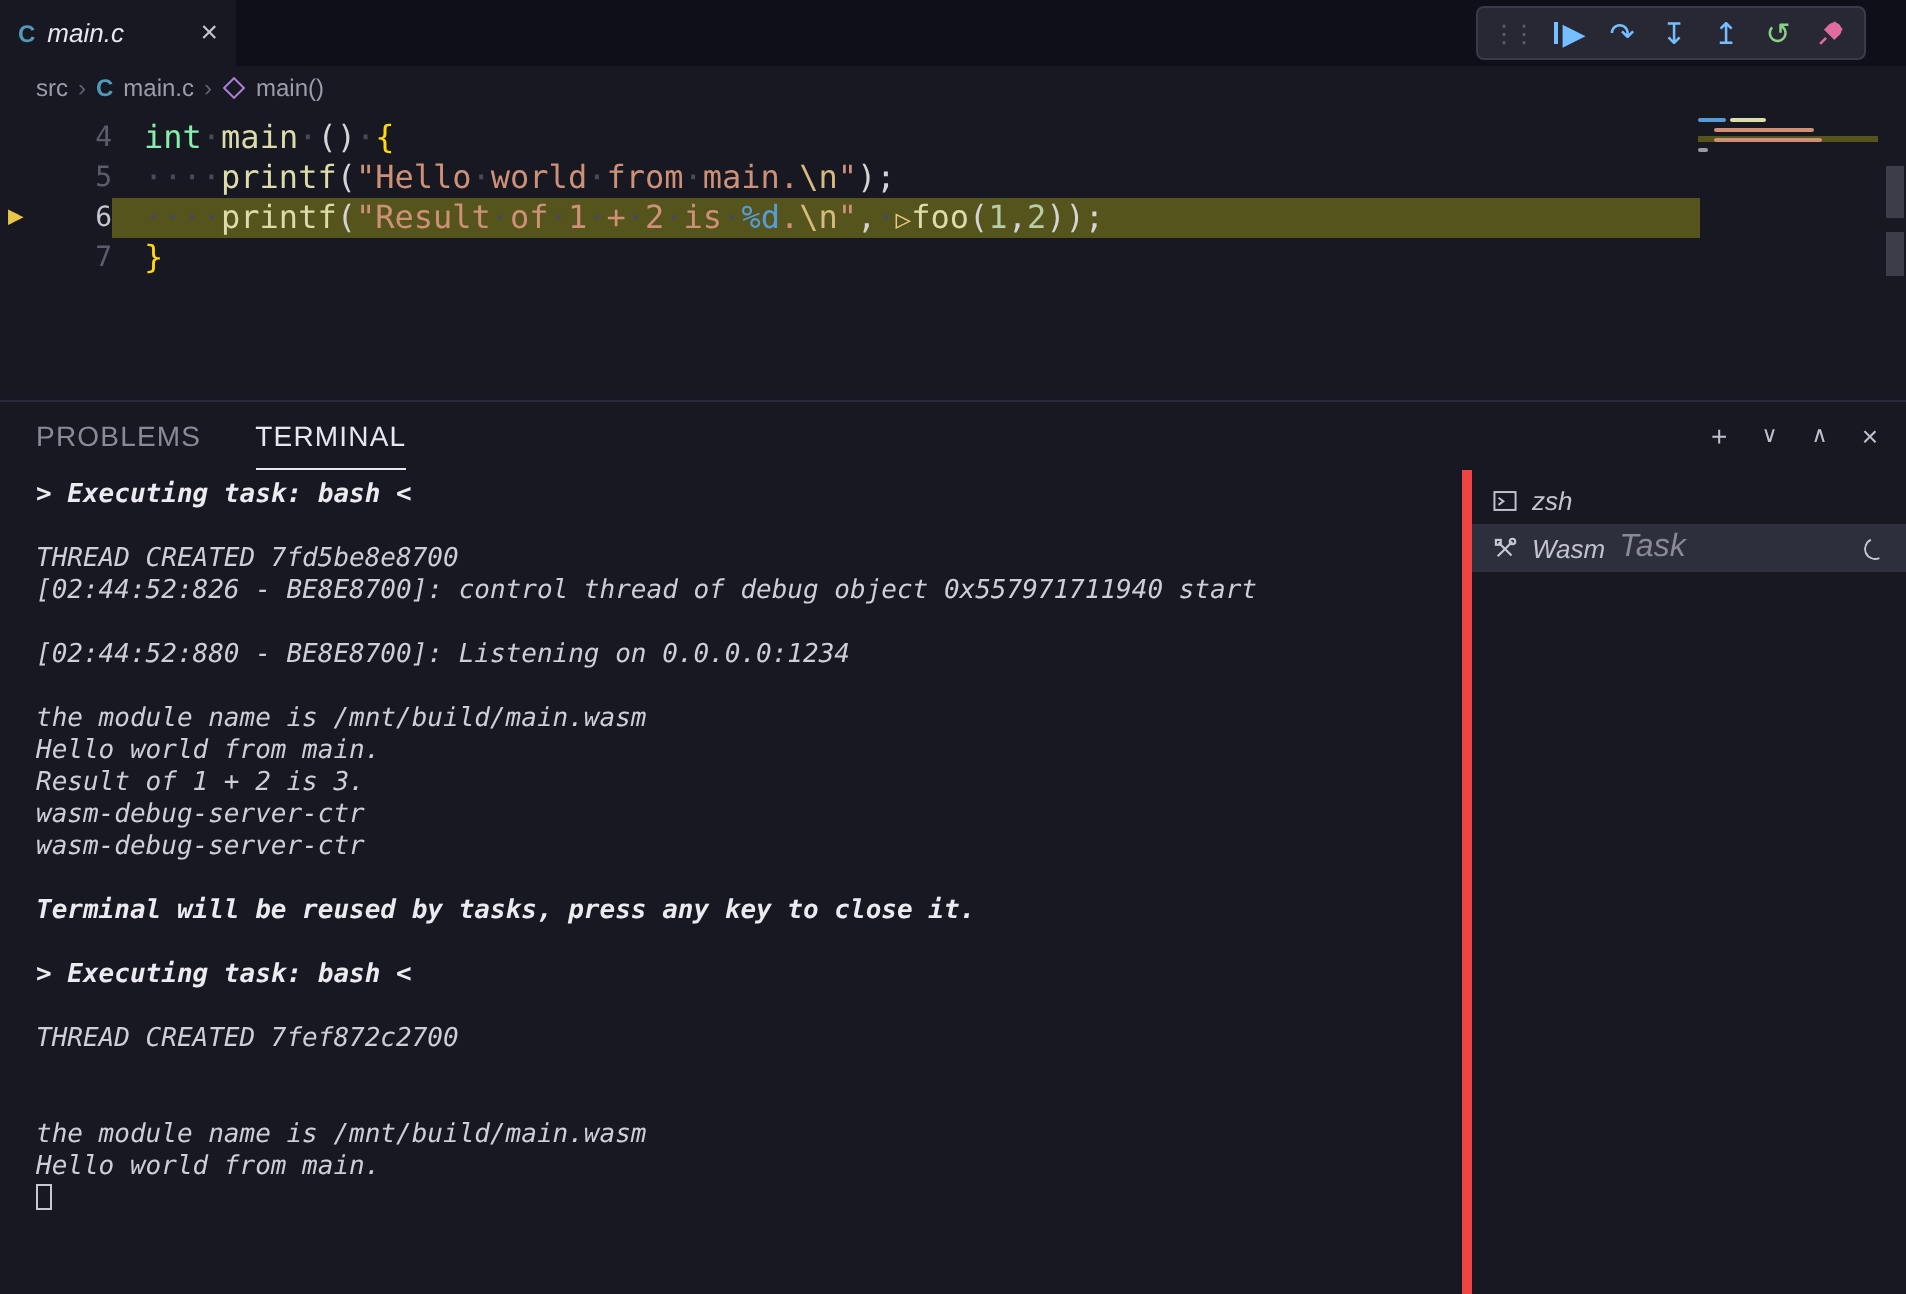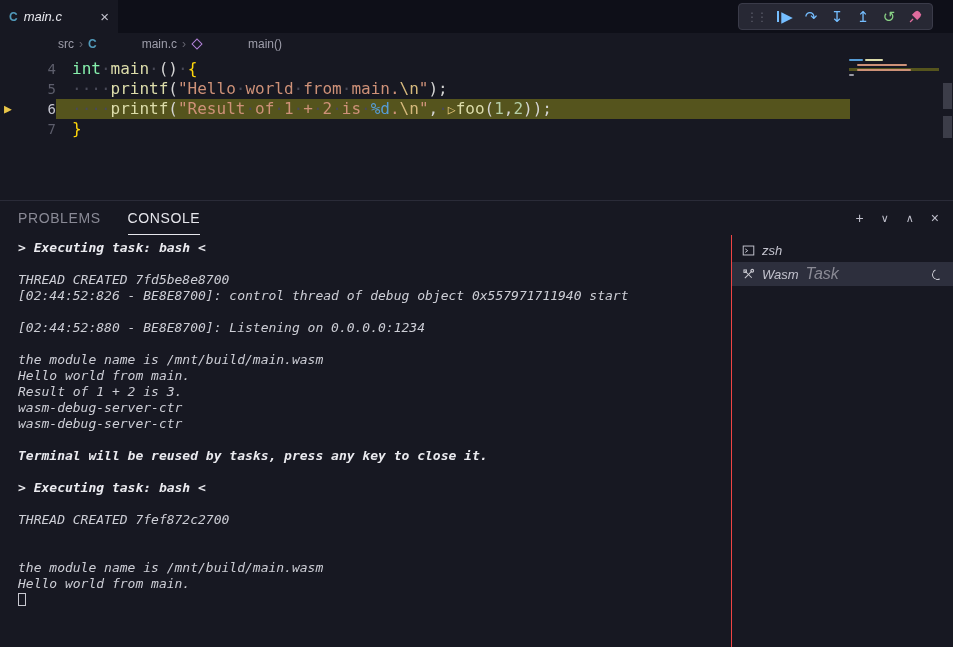--- a/index.html
+++ b/index.html
@@ -30,21 +30,21 @@
   .dtb-grip { color: #5d5e6c; font-size: 12px; letter-spacing: -2px; padding: 0 5px 0 2px; cursor: grab; }
   .dtb-btn {
     width: 24px; height: 22px; display: flex; align-items: center; justify-content: center;
     font-size: 15px; border-radius: 3px; cursor: pointer;
   }
   .blue { color: #75beff; } .green { color: #89d185; }
   .cont-bar { width: 2px; height: 11px; background: #75beff; margin-right: 2px; display: inline-block; }
 
   
   .breadcrumb { height: 22px; display: flex; align-items: center; gap: 5px; padding-left: 18px; font-size: 12px; color: #9d9daa; }
-  .crumb { cursor: pointer; margin-left: 40px; }
+  .crumb { cursor: pointer; }
   .crumb-sep { color: #63636f; font-size: 12px; }
   .crumb-icon-method { width: 8px; height: 8px; border: 1px solid #b180d7; transform: rotate(45deg); display: inline-block; margin: 0 2px; }
 
   
   .editor { position: relative; height: 145px; padding-top: 4px; }
   .code-line { position: relative; display: flex; height: 20px; line-height: 20px; font-family: "DejaVu Sans Mono", monospace; font-size: 16px; }
   .hl-band { position: absolute; left: 56px; right: 103px; top: 0; bottom: 0; background: #55541d; z-index: 0; }
   .gutter-arrow { width: 26px; padding-left: 4px; color: #e9c649; font-size: 13px; z-index: 1; cursor: pointer; }
   .line-num { width: 30px; text-align: right; color: #5c5d6b; font-size: 14px; z-index: 1; }
   .code-line.hl .line-num { color: #c6c6d0; }
@@ -79,21 +79,21 @@
   .panel-actions { margin-left: auto; display: flex; gap: 17px; align-items: center; color: #c0c0cc; font-size: 14px; }
   .panel-action { cursor: pointer; line-height: 1; }
   .panel-action.small { font-size: 11px; }
 
   .panel-body { flex: 1; display: flex; overflow: hidden; font-style: italic; }
   .terminal-output { flex: 1; padding: 5px 0 0 18px; font-family: "DejaVu Sans Mono", monospace; font-size: 13px; line-height: 16px; color: #cdced6; overflow: hidden; }
   .t-line { min-height: 16px; white-space: pre; }
   .t-line.bold { font-weight: bold; color: #eaeaef; }
   .cursor { display: inline-block; width: 8px; height: 13px; border: 1px solid #c8c8d0; vertical-align: -2px; }
 
-  .terminal-side { width: 222px; border-left: 1px solid #ef4444; padding-top: 3px; flex: none; }
+  .terminal-side { width: 222px; border-left: 5px solid #ef4444; padding-top: 3px; flex: none; }
   .ts-row { height: 24px; display: flex; align-items: center; gap: 7px; padding: 0 10px; font-size: 13px; color: #c3c3ce; cursor: pointer; }
   .ts-row.active { background: #2d2f3d; }
   .ts-desc { color: #8a8a95; font-size: 16px; }
   .spinner { margin-left: auto; width: 11px; height: 11px; border: 1.5px solid #c8c8d0; border-radius: 50%; border-left-color: transparent; border-bottom-color: transparent; transform: rotate(200deg); }
 </style>
 </head>
 <body>
 
 <div class="tabbar">
   <div class="tab">
@@ -177,21 +177,21 @@
   <div class="editor-scroll">
     <div class="scroll-thumb a"></div>
     <div class="scroll-thumb b"></div>
   </div>
 </div>
 
 <div class="panel">
   <div class="panel-header">
     <div class="panel-tabs">
       <span class="panel-tab">PROBLEMS</span>
-      <span class="panel-tab active">CONSOLE</span>
+      <span class="panel-tab active">TERMINAL</span>
     </div>
     <div class="panel-actions">
       <span class="panel-action">+</span>
       <span class="panel-action small">∨</span>
       <span class="panel-action small">∧</span>
       <span class="panel-action">×</span>
     </div>
   </div>
 
   <div class="panel-body">

